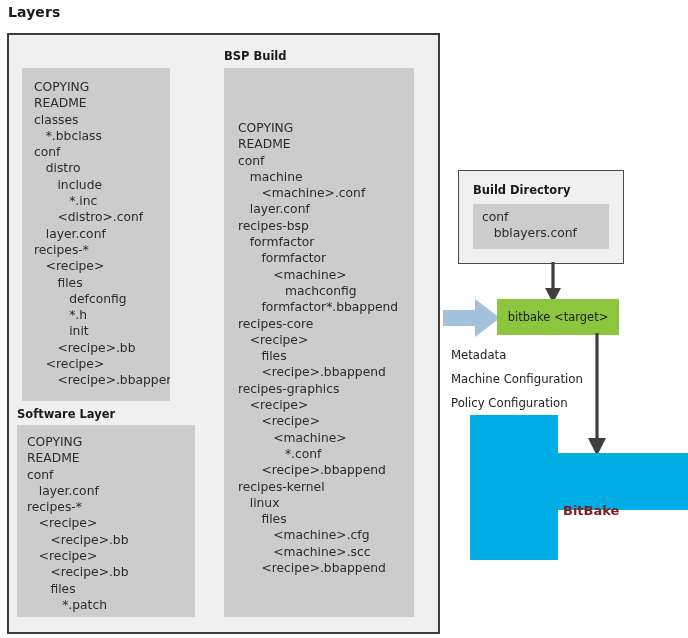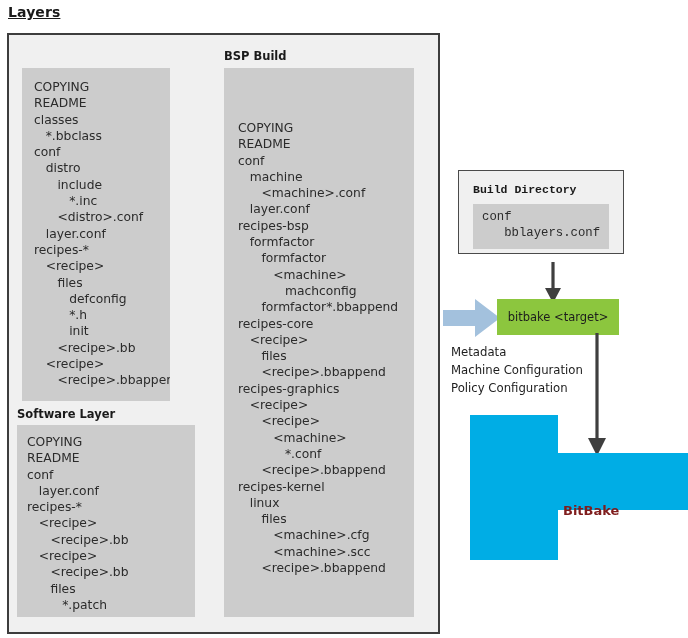--- a/index.html
+++ b/index.html
@@ -23,21 +23,20 @@
 
   
   #page-title {
     position: absolute;
     left: 8px;
     top: 4px;
     font-size: 14px;
     font-weight: bold;
     color: #1a1a1a;
     letter-spacing: 0.1px;
-    text-decoration: underline;
   }
 
   
   #layers-container {
     position: absolute;
     left: 7px;
     top: 33px;
     width: 433px;
     height: 601px;
     border: 2px solid #3d3d3d;
@@ -92,25 +91,24 @@
     width: 190px; height: 549px;
   }
   #bsp-tree { position: absolute; left: 14px; top: 52px; }
 
   
   #build-directory-box {
     position: absolute;
     left: 458px;
     top: 170px;
     width: 166px;
-    height: 84px;
+    height: 94px;
     border: 1.5px solid #4a4a4a;
     background: #f0f0f0;
     box-sizing: border-box;
-    font-family: Liberation Mono, monospace;
   }
   #build-directory-title {
     position: absolute;
     left: 14px;
     top: 12px;
     font-size: 11.5px;
     font-weight: bold;
     color: #1a1a1a;
   }
   #build-directory-tree-box {
@@ -149,21 +147,21 @@
     color: #1d1d1d;
     white-space: nowrap;
   }
 
   
   #metadata-text {
     position: absolute;
     left: 451px;
     top: 343px;
     font-size: 11.7px;
-    line-height: 18px;
+    line-height: 24px;
     color: #1d1d1d;
     white-space: pre;
   }
 
   
   #bitbake-shape {
     position: absolute;
     left: 470px;
     top: 415px;
     width: 218px;

